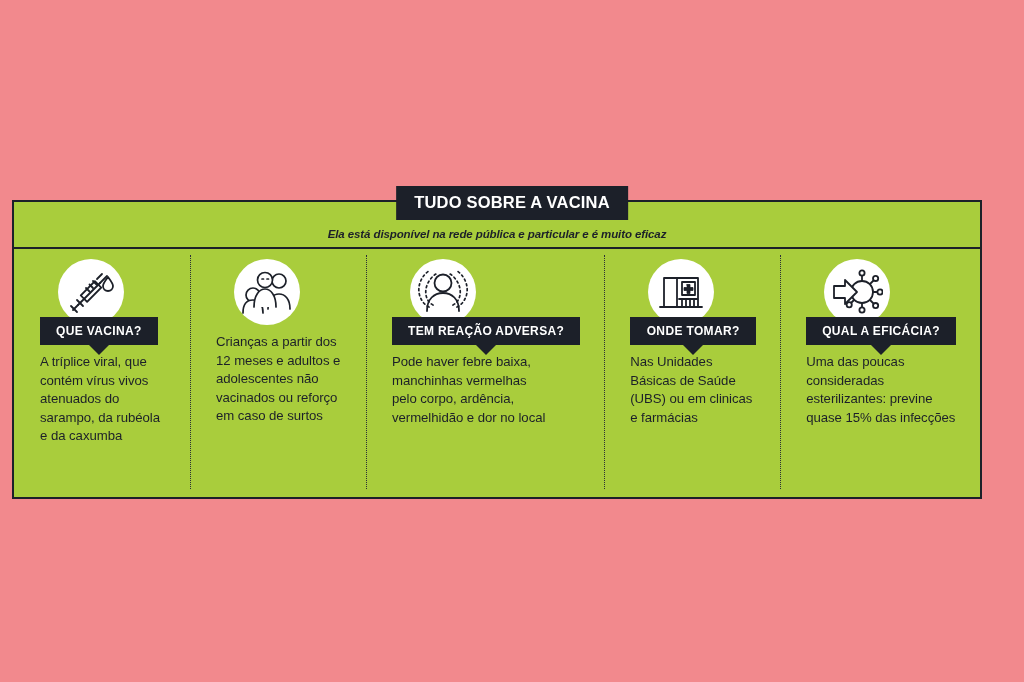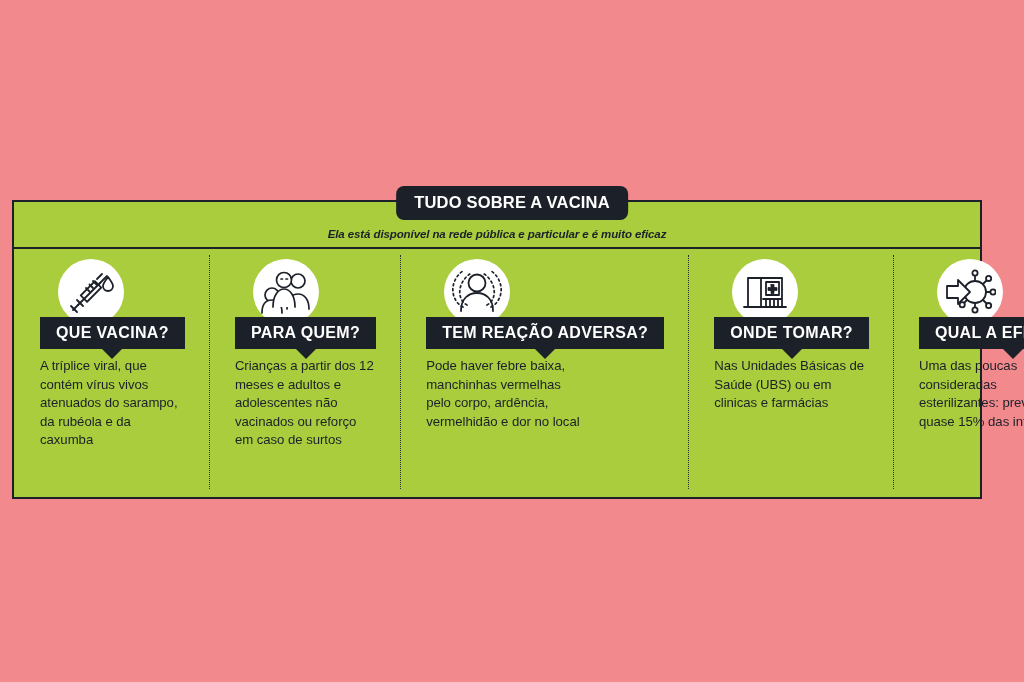--- a/index.html
+++ b/index.html
@@ -56,21 +56,20 @@
     transform: translateX(-50%);
     top: 186px;
     background: #1c2029;
     color: #ffffff;
     font-size: 16.5px;
     font-weight: bold;
     letter-spacing: 0.2px;
     padding: 7px 18px 8px 18px;
     white-space: nowrap;
     z-index: 4;
-    border-radius: 8px;
   }
 
   #columns {
     position: absolute;
     left: 0;
     top: 47px;
     width: 100%;
     height: 250px;
     display: flex;
     box-sizing: border-box;
@@ -111,21 +110,21 @@
 
   .icon-wrap svg {
     display: block;
   }
 
   .label-banner {
     position: relative;
     margin-top: -8px;
     background: #1c2029;
     color: #ffffff;
-    font-size: 16px;
+    font-size: 12px;
     font-weight: bold;
     letter-spacing: 0.35px;
     padding: 7px 16px 7px 16px;
     white-space: nowrap;
     z-index: 3;
     align-self: stretch;
     text-align: center;
   }
 
   .label-banner::after {
@@ -194,21 +193,20 @@
             <path d="M27 42 c0 -10 5 -15 11 -15 c6 0 11 5 11 15"></path>
             <circle cx="12" cy="28" r="7"></circle>
             <path d="M2 46 c0 -10 4.5 -13 10 -13 c5.5 0 10 3 10 13"></path>
             <circle cx="24" cy="13" r="7.5"></circle>
             <path d="M13 40 c0 -12 5.5 -18 11 -18 c5.5 0 11 6 11 18"></path>
             <line x1="21" y1="12" x2="22.5" y2="12"></line>
             <line x1="26" y1="12" x2="27.5" y2="12"></line>
           </g>
         </svg>
       </div>
-      <div class="label-banner">PARA QUEM?</div>
       <div class="body-text">Crianças a partir dos 12 meses e adultos e adolescentes não vacinados ou reforço em caso de surtos</div>
     </div>
 
     <div class="column">
       <div class="icon-wrap">
         <svg width="54" height="50" viewBox="0 0 54 50" aria-hidden="true">
           <g fill="none" stroke="#1c2029" stroke-width="1.8" stroke-linecap="round" stroke-linejoin="round">
             <circle cx="27" cy="16" r="8.5"></circle>
             <path d="M11 44 c0 -12 7 -18 16 -18 c9 0 16 6 16 18"></path>
           </g>

